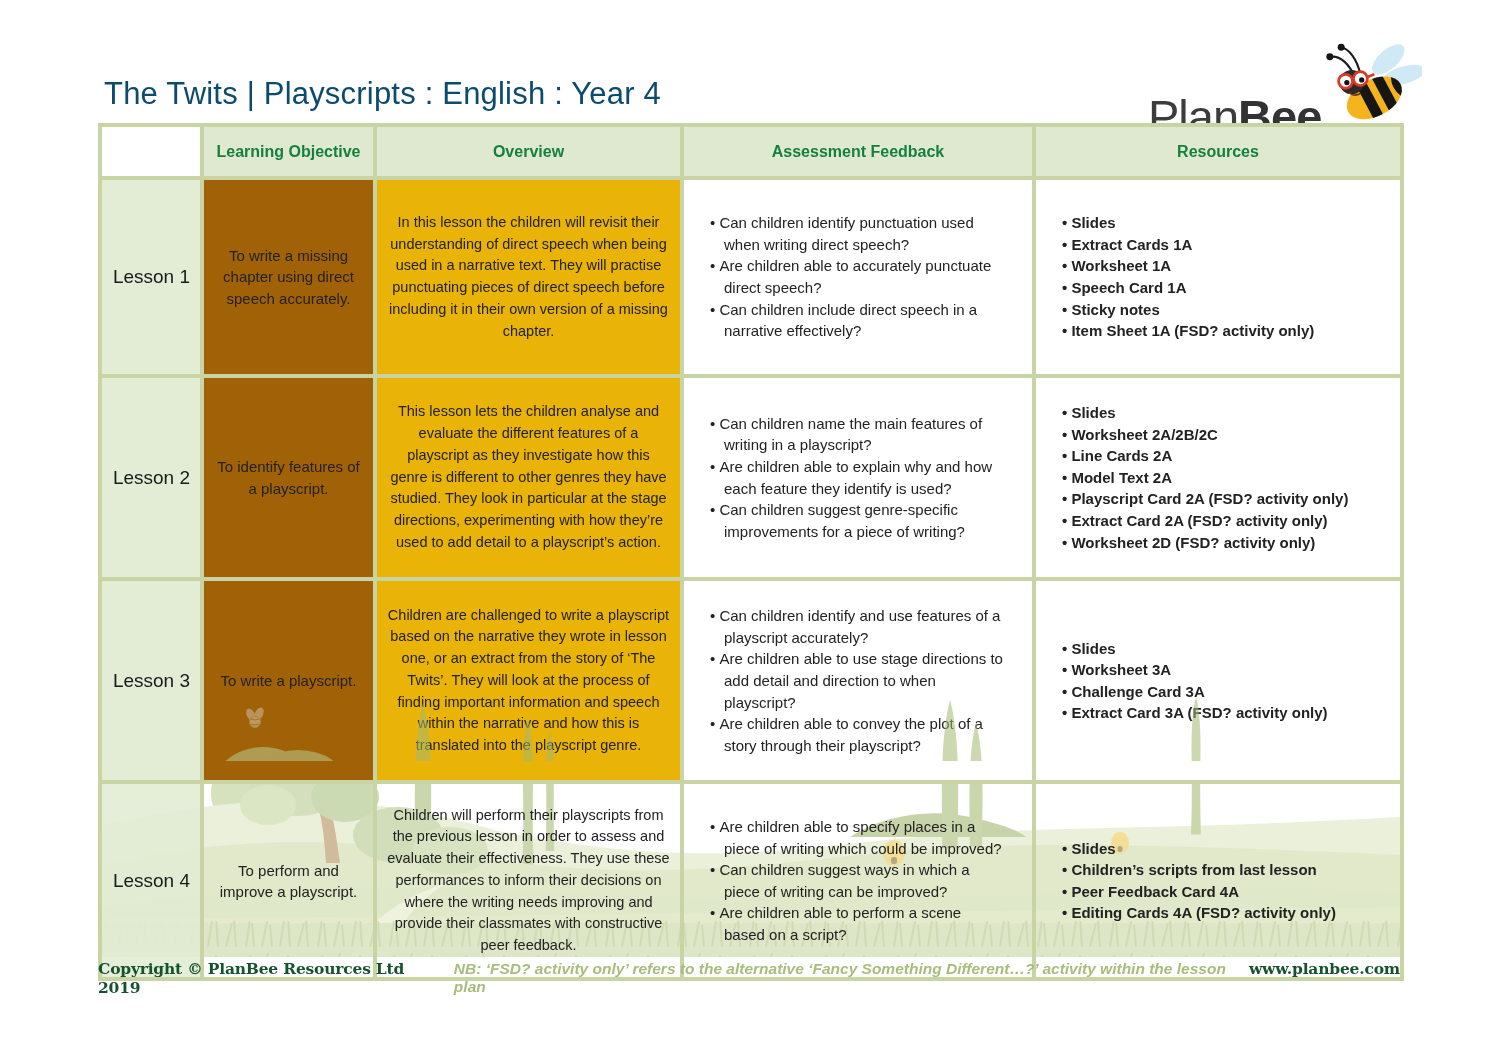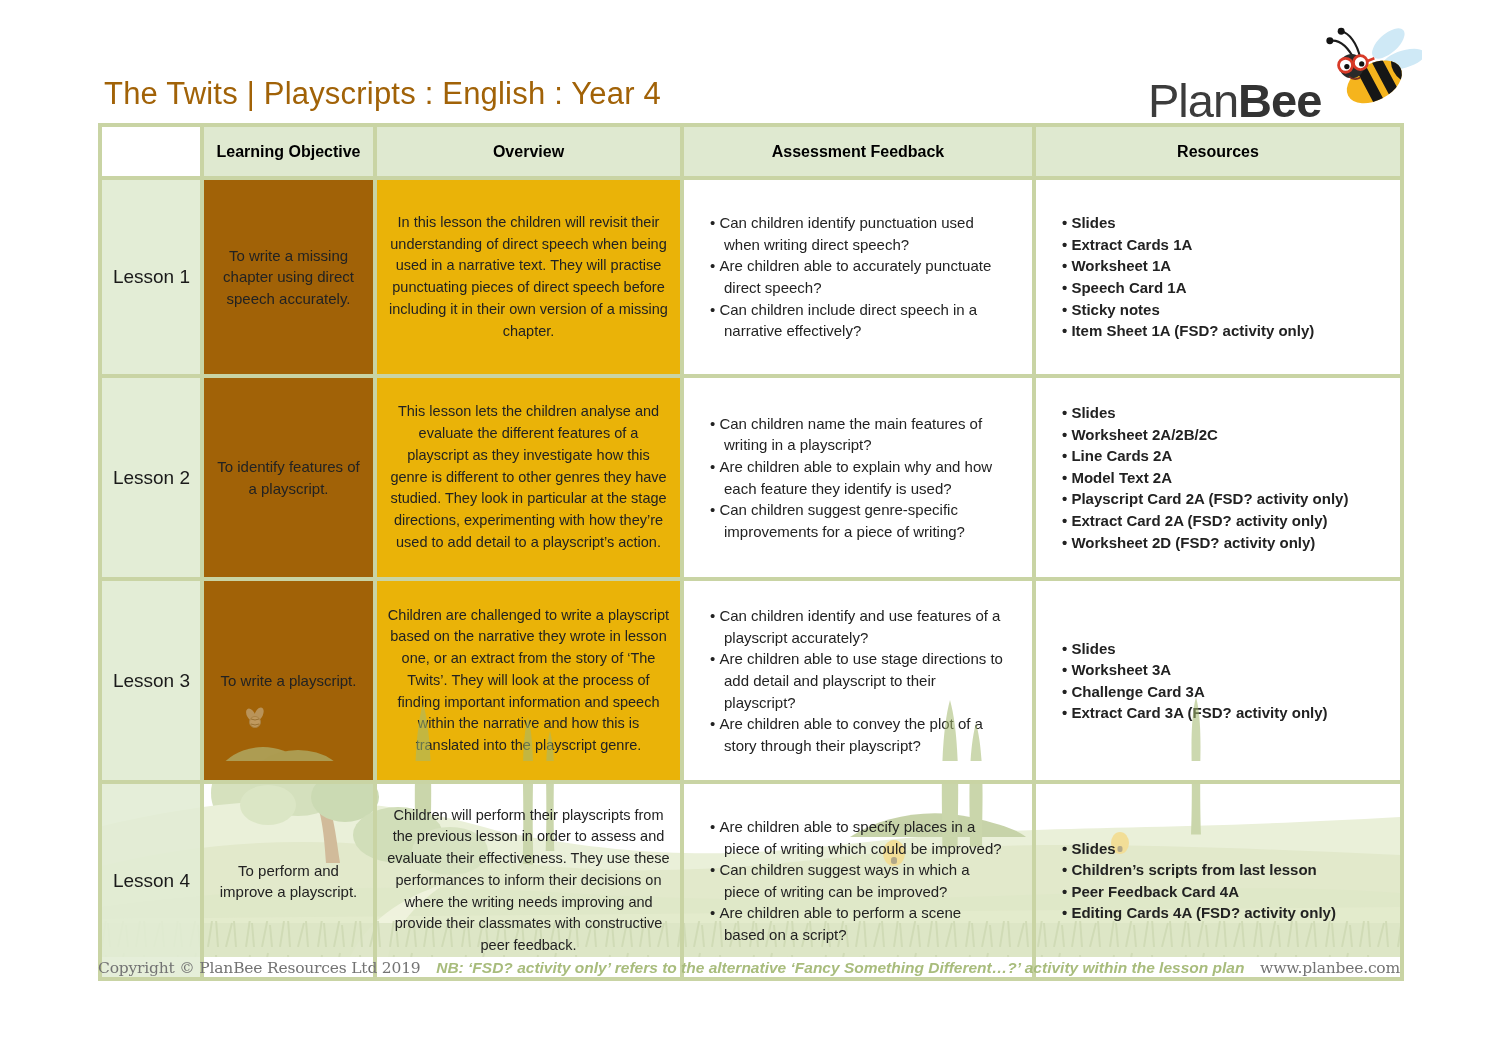--- a/index.html
+++ b/index.html
@@ -4,42 +4,42 @@
 <style>
   html,body{margin:0;padding:0;background:#888;}
   .page{
     position:relative;width:1500px;height:1061px;background:#ffffff;
     font-family:"Liberation Sans",sans-serif;color:#222;overflow:hidden;
     margin:0 auto;
   }
   
   .doc-title{
     position:absolute;left:104px;top:76px;margin:0;
-    font-size:31px;font-weight:500;letter-spacing:.2px;color:#a16207;white-space:nowrap;
-  }
-  .logo{position:absolute;right:92px;top:28px;width:260px;height:96px;}
+    font-size:31px;font-weight:500;letter-spacing:.2px;color:#0c4a6e;white-space:nowrap;
+  }
+  .logo{position:absolute;right:92px;top:44px;width:260px;height:96px;}
   .logo-text{
     position:absolute;left:0;bottom:0;font-size:47px;color:#3c3c3c;letter-spacing:-1px;line-height:1;
   }
   .logo-text .bold{font-weight:700;color:#333;}
   .logo-bee{position:absolute;right:-14px;top:-2px;width:118px;height:96px;}
   
   .landscape{position:absolute;left:98px;top:695px;width:1302px;height:262px;z-index:0;}
   .landscape-peek{position:absolute;left:98px;top:695px;width:1302px;height:66px;z-index:3;pointer-events:none;opacity:.55;}
   
   table.lessons{
     position:absolute;left:98px;top:123px;width:1302px;z-index:1;
     border-collapse:collapse;table-layout:fixed;
   }
   table.lessons th,table.lessons td{
     border:4px solid var(--border,#c9d4a4);
     padding:8px 10px;vertical-align:middle;
   }
   th.corner{border:none;background:#fff;}
-  thead th{background:var(--header-bg,#dfe9d0);font-size:16px;font-weight:700;color:#000000;height:33px;padding:4px 6px;}
+  thead th{background:var(--header-bg,#dfe9d0);font-size:16px;font-weight:700;color:#15803d;height:33px;padding:4px 6px;}
   td.lesson-cell{background:var(--label-bg,#e3edd6);text-align:right;font-weight:400;font-size:19px;color:#1a1a1a;}
   td.objective-cell{background:#a16207;text-align:center;font-size:15px;line-height:1.42;padding:8px 14px;}
   td.overview-cell{background:#eab308;text-align:center;font-size:14.5px;line-height:1.5;padding:8px 9px;}
   td.questions-cell,td.resources-cell{background:#fff;font-size:15px;line-height:1.44;}
   td.questions-cell{padding:10px 8px 10px 12px;}
   td.resources-cell{padding:10px 8px 10px 16px;font-weight:bold;}
   ul.bullets{margin:16px;padding:0;list-style:none;}
   ul.bullets li{padding-left:14px;text-indent:-14px;}
   ul.bullets li::before{content:"\2022\00a0";}
   
@@ -47,21 +47,21 @@
   tr.row-transparent td.overview-cell,
   tr.row-transparent td.questions-cell,
   tr.row-transparent td.resources-cell{background:rgba(255,255,255,.42);}
   tr.row-transparent td.lesson-cell{background:rgba(227,237,214,.93);}
   
   .footer{
     position:absolute;left:98px;top:959px;width:1302px;z-index:4;
     display:flex;justify-content:space-between;align-items:baseline;
   }
   .footer .copyright,.footer .website{
-    font-family:"DejaVu Serif",serif;font-weight:400;font-size:15.5px;color:#737373;letter-spacing:-.2px;
+    font-family:"DejaVu Serif",serif;font-weight:700;font-size:15.5px;color:#14532d;letter-spacing:-.2px;
   }
   .footer .note{
     font-style:italic;font-weight:700;font-size:15.5px;color:var(--note,#a8bc7c);
     padding:0 14px;
   }
 </style>
 </head>
 <body>
 
 <div class="page">
@@ -239,21 +239,21 @@
       </td>
     </tr>
 
     <tr class="lesson-row" style="height: 197px;">
       <td class="lesson-cell lesson-label">Lesson 3</td>
       <td class="objective-cell objective">To write a playscript.</td>
       <td class="overview-cell overview">Children are challenged to write a playscript based on the narrative they wrote in lesson one, or an extract from the story of ‘The Twits’. They will look at the process of finding important information and speech within the narrative and how this is translated into the playscript genre.</td>
       <td class="questions-cell">
         <ul class="bullets questions">
               <li>Can children identify and use features of a playscript accurately?</li>
-              <li>Are children able to use stage directions to add detail and playscript to their playscript?</li>
+              <li>Are children able to use stage directions to add detail and direction to when playscript?</li>
               <li>Are children able to convey the plot of a story through their playscript?</li>
             </ul>
       </td>
       <td class="resources-cell">
         <ul class="bullets resources">
               <li>Slides</li>
               <li>Worksheet 3A</li>
               <li>Challenge Card 3A</li>
               <li>Extract Card 3A (FSD? activity only)</li>
             </ul>

